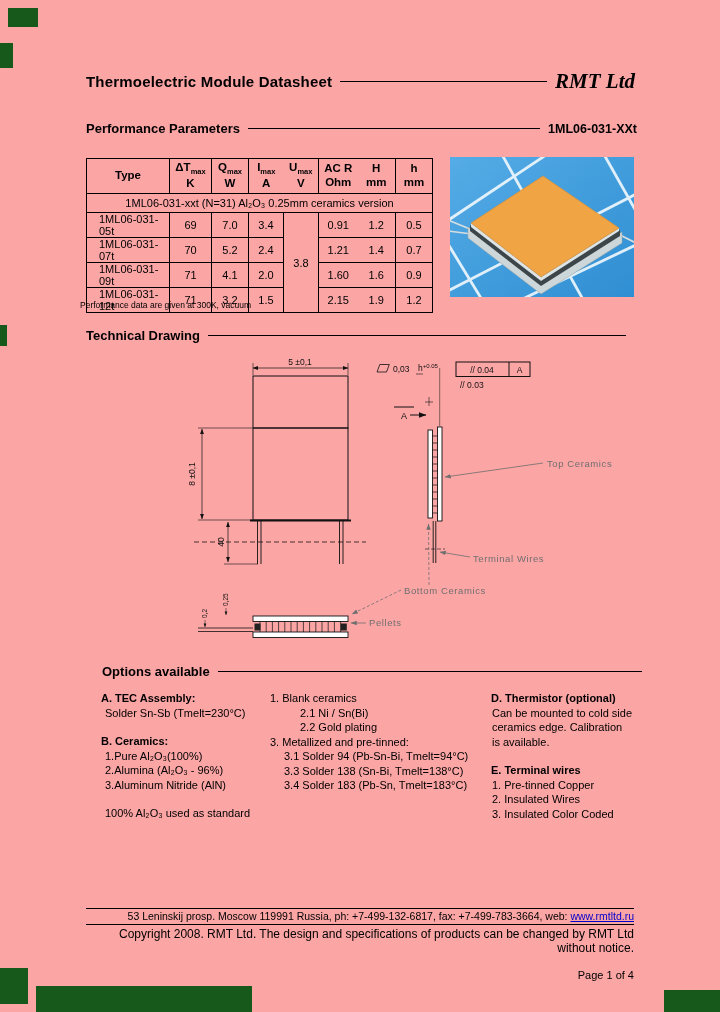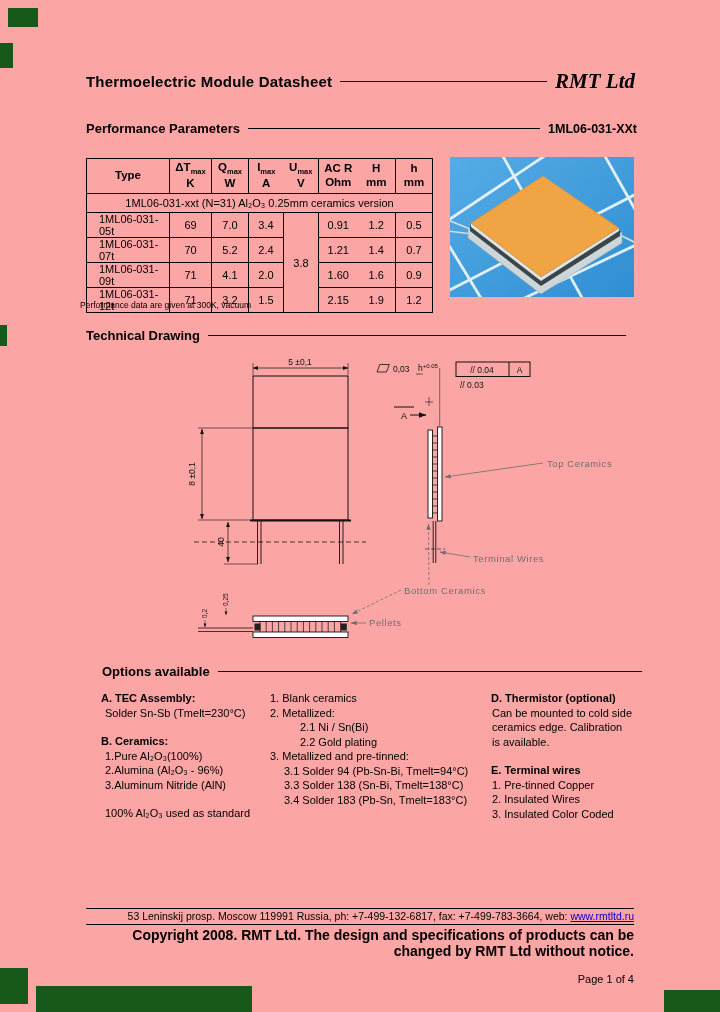--- a/index.html
+++ b/index.html
@@ -52,21 +52,21 @@
   .ind-c1 { padding-left:12px; }
   .ind-c2 { padding-left:42px; }
   .ind-c3 { padding-left:26px; }
   .ind-d { padding-left:14px; }
 
   
   #footer { position:absolute; left:86px; top:908px; width:548px; text-align:right; }
   .fline { border-top:1.3px solid #000; }
   .address { font-size:10.5px; padding:1px 0 2px 0; white-space:nowrap; }
   .address a { color:#0000cc; text-decoration:underline; }
-  .copyright { font-size:14px; padding-top:2px;font-weight:bold; }
+  .copyright { font-size:12px; padding-top:2px; }
   .pageno { font-size:11px; margin-top:14px; }
 
   
   .artifact { position:absolute; background:#17591b; z-index:5; }
 </style>
 </head>
 <body>
 
 <div class="page">
 
@@ -272,21 +272,20 @@
     <div class="ind-a">Solder Sn-Sb (Tmelt=230°C)</div>
     <div class="opt-title gap">B. Ceramics:</div>
     <div class="ind-a">1.Pure Al₂O₃(100%)</div>
     <div class="ind-a">2.Alumina (Al₂O₃ - 96%)</div>
     <div class="ind-a">3.Aluminum Nitride (AlN)</div>
     <div class="ind-a gap">100% Al₂O₃ used as standard</div>
   </div>
 
   <div class="opt-col" id="opt-col-c">
     <div class="ind-c1">1. Blank ceramics</div>
-    <div class="ind-c1">2. Metallized:</div>
     <div class="ind-c2">2.1 Ni / Sn(Bi)</div>
     <div class="ind-c2">2.2 Gold plating</div>
     <div class="ind-c1">3. Metallized and pre-tinned:</div>
     <div class="ind-c3">3.1 Solder 94 (Pb-Sn-Bi, Tmelt=94°C)</div>
     <div class="ind-c3">3.3 Solder 138 (Sn-Bi, Tmelt=138°C)</div>
     <div class="ind-c3">3.4 Solder 183 (Pb-Sn, Tmelt=183°C)</div>
   </div>
 
   <div class="opt-col" id="opt-col-d">
     <div class="opt-title">D. Thermistor (optional)</div>

